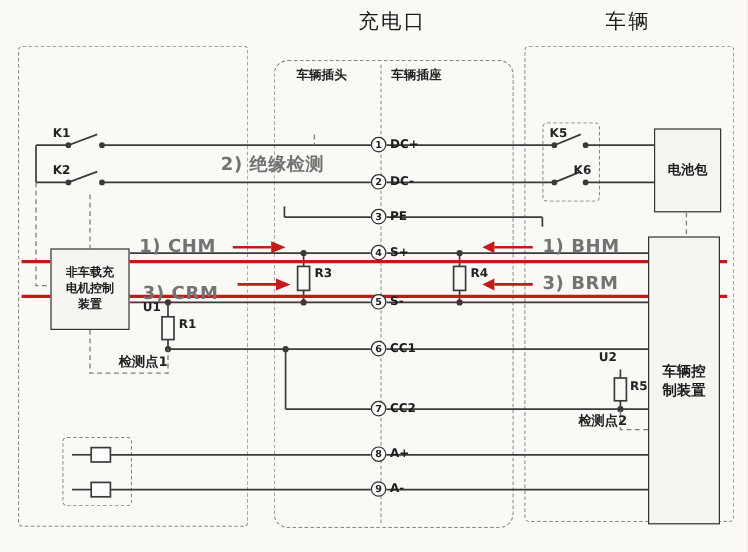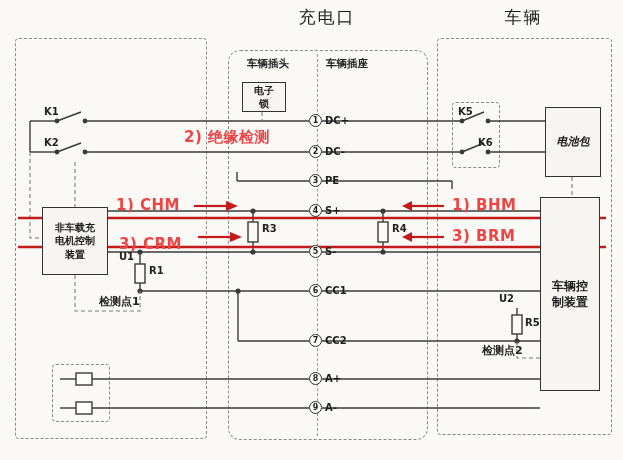--- a/index.html
+++ b/index.html
@@ -25,21 +25,21 @@
     position:absolute;border:1.4px solid #333;background:#f6f5f1;
     display:flex;align-items:center;justify-content:center;text-align:center;
     color:#1b1b1b;font-weight:bold;box-sizing:border-box;line-height:1.35;
   }
   .lbl{
     position:absolute;font-size:10px;font-weight:bold;color:#222;
     white-space:nowrap;line-height:1;
   }
   .lbl.small{font-size:11px;}
   .red{
-    position:absolute;font-size:15px;font-weight:bold;color:#ef4444;
+    position:absolute;font-size:15px;font-weight:bold;color:#737373;
     white-space:nowrap;line-height:1.1;letter-spacing:0.5px;
   }
   .pin{
     position:absolute;left:309px;display:flex;align-items:center;gap:3px;
   }
   .pc{
     width:13px;height:13px;border:1.3px solid #2e2e2e;border-radius:50%;
     background:#fdfdfb;color:#1d1d1d;font-size:8px;font-weight:bold;
     display:flex;align-items:center;justify-content:center;box-sizing:border-box;
   }
@@ -148,24 +148,23 @@
         <path d="M412 232 L402 237 L412 242 Z" stroke="none"></path>
     </g>
   </svg>
 
   <div class="title" style="left:228px;width:198px;">充电口</div>
   <div class="title" style="left:437px;width:173px;">车辆</div>
 
   <div class="lbl" style="left:247px;top:58px;font-size:10.5px;">车辆插头</div>
   <div class="lbl" style="left:326px;top:58px;font-size:10.5px;">车辆插座</div>
 
-  <div class="compbox" style="left:242px;top:82px;width:44px;height:30px;font-size:10px;padding:0 7px;">电子锁</div>
   <div class="compbox" style="left:42px;top:207px;width:66px;height:68px;font-size:10px;padding:0 11px;">非车载充电机控制装置</div>
-  <div class="compbox" style="left:545px;top:107px;width:56px;height:70px;font-size:11px;font-style:italic;">电池包</div>
-  <div class="compbox" style="left:540px;top:197px;width:60px;height:194px;font-size:12px;padding:0 9px;">车辆控制装置</div>
+  <div class="compbox" style="left:545px;top:107px;width:56px;height:70px;font-size:11px;">电池包</div>
+  <div class="compbox" style="left:540px;top:197px;width:60px;height:240px;font-size:12px;padding:0 9px;">车辆控制装置</div>
 
   <div class="lbl" style="left:44px;top:107px;">K1</div>
   <div class="lbl" style="left:44px;top:138px;">K2</div>
   <div class="lbl" style="left:458px;top:107px;">K5</div>
   <div class="lbl" style="left:458px;top:138px;margin-left:20px;">K6</div>
 
   <div class="lbl" style="left:119px;top:252px;">U1</div>
   <div class="lbl" style="left:149px;top:266px;">R1</div>
   <div class="lbl small" style="left:99px;top:296px;">检测点1</div>
   <div class="lbl" style="left:262px;top:224px;">R3</div>

